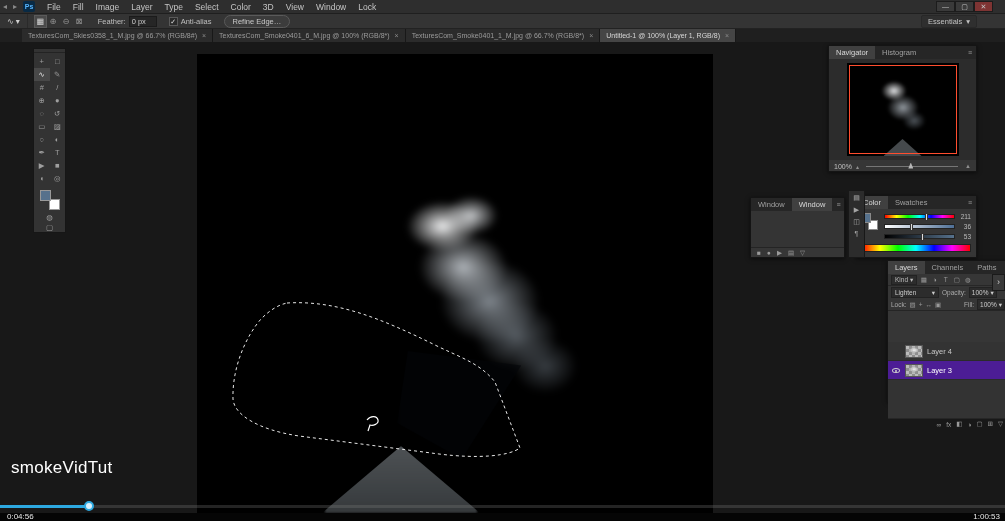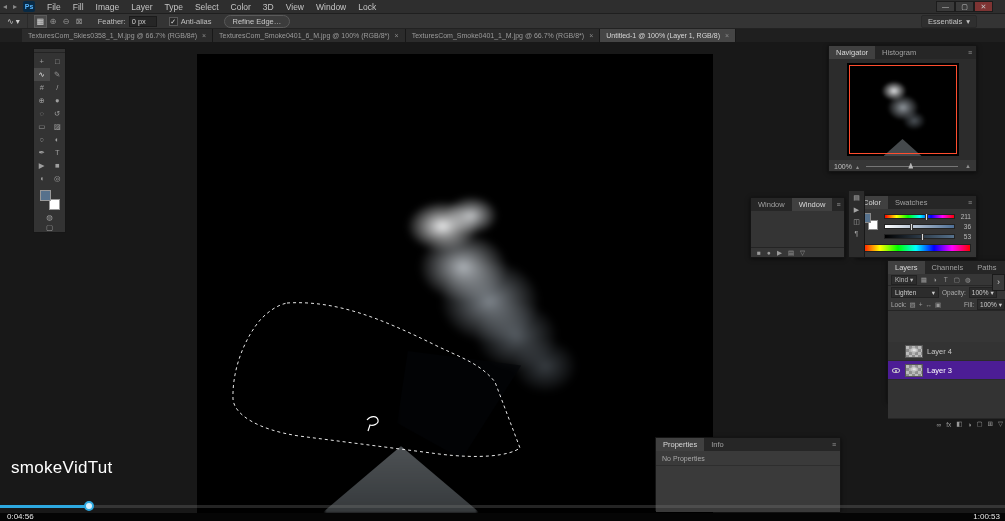--- a/index.html
+++ b/index.html
@@ -437,30 +437,20 @@
       <span>∞</span>
       <span>fx</span>
       <span>◧</span>
       <span>◑</span>
       <span>▢</span>
       <span>⊞</span>
       <span>▽</span>
     </div>
   </div>
 
-  <div class="panel" id="properties">
-    <div class="p-tabs">
-      <span class="p-tab active">Properties</span>
-      <span class="p-tab">Info</span>
-      <span class="p-menu">≡</span>
-    </div>
-    <div class="prop-body">
-      <div class="prop-empty">No Properties</div>
-    </div>
-  </div>
 
   <div class="dock">
     <span>▤</span>
     <span>▶</span>
     <span>◫</span>
     <span>¶</span>
   </div>
   <div class="expand-tab">›</div>
 
   <div class="bottom-strip"></div>

